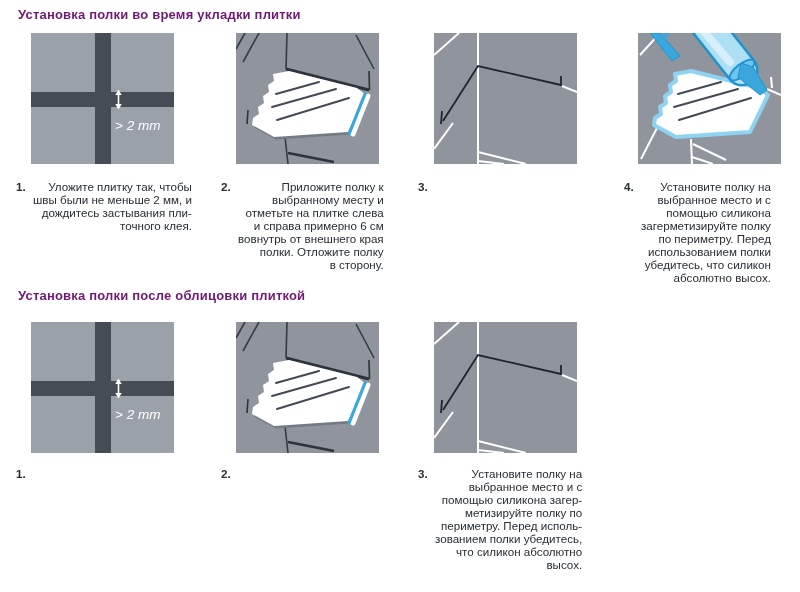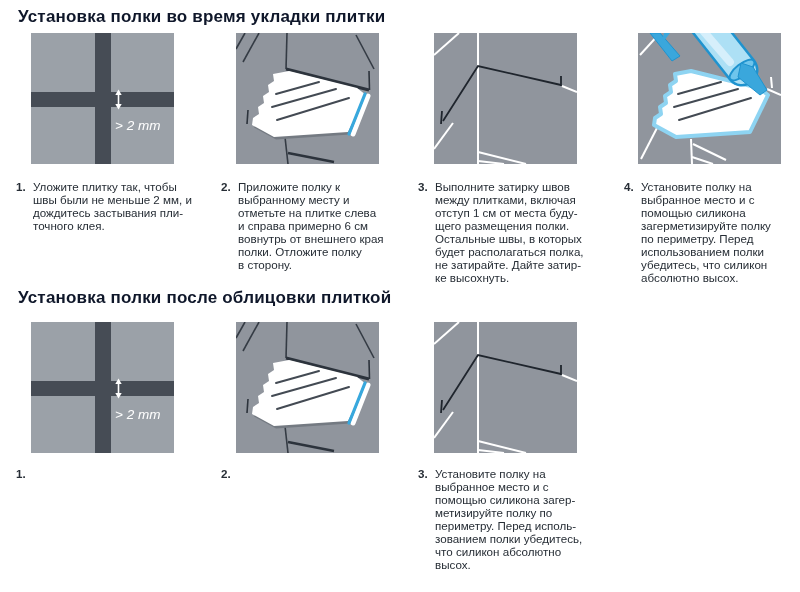--- a/index.html
+++ b/index.html
@@ -7,41 +7,41 @@
   body {
     position:relative;
     background:#ffffff;
     font-family:"Liberation Sans", sans-serif;
     color:#262d35;
     overflow:hidden;
   }
   .section-title {
     position:absolute;
     left:18px;
-    font-size:17px;
+    font-size:13px;
     font-weight:700;
     letter-spacing:.2px;
-    color:#0f172a;
+    color:#701a75;
   }
   .illus {
     position:absolute;
     width:128px;
     height:131px;
     font-style:italic;
   }
   .illus svg { display:block; width:143px; height:131px; }
   .step {
     position:absolute;
     width:202px;
     display:flex;
     font-size:11.6px;
     line-height:13px;
   }
   .step .num { font-weight:700; flex:0 0 12px; margin-right:5px; }
-  .step .txt { white-space:pre-line; }
+  .step .txt { white-space:pre-line;text-align:right; }
   svg text { font-family:"Liberation Sans", sans-serif; }
 </style>
 </head>
 <body>
 
 <main>
 
   <h2 class="section-title" style="top:7px">Установка полки во время укладки плитки</h2>
 
   <figure class="illus" style="left:31px; top:33px">
@@ -141,28 +141,20 @@
     <span class="txt">Приложите полку к
 выбранному месту и
 отметьте на плитке слева
 и справа примерно 6 см
 вовнутрь от внешнего края
 полки. Отложите полку
 в сторону.</span>
   </div>
   <div class="step" style="left:418px; top:180px">
     <span class="num">3.</span>
-    <span class="txt">Выполните затирку швов
-между плитками, включая
-отступ 1 см от места буду-
-щего размещения полки.
-Остальные швы, в которых
-будет располагаться полка,
-не затирайте. Дайте затир-
-ке высохнуть.</span>
   </div>
   <div class="step" style="left:624px; top:180px">
     <span class="num">4.</span>
     <span class="txt">Установите полку на
 выбранное место и с
 помощью силикона
 загерметизируйте полку
 по периметру. Перед
 использованием полки
 убедитесь, что силикон

